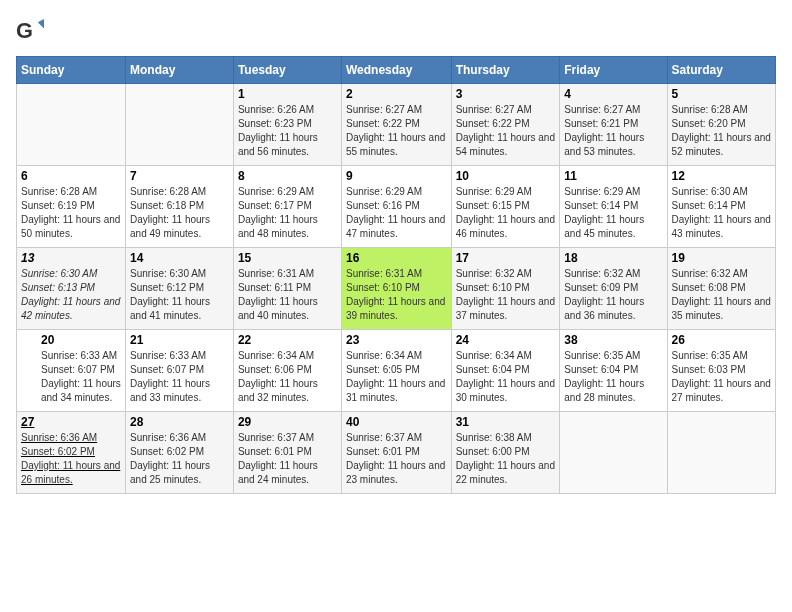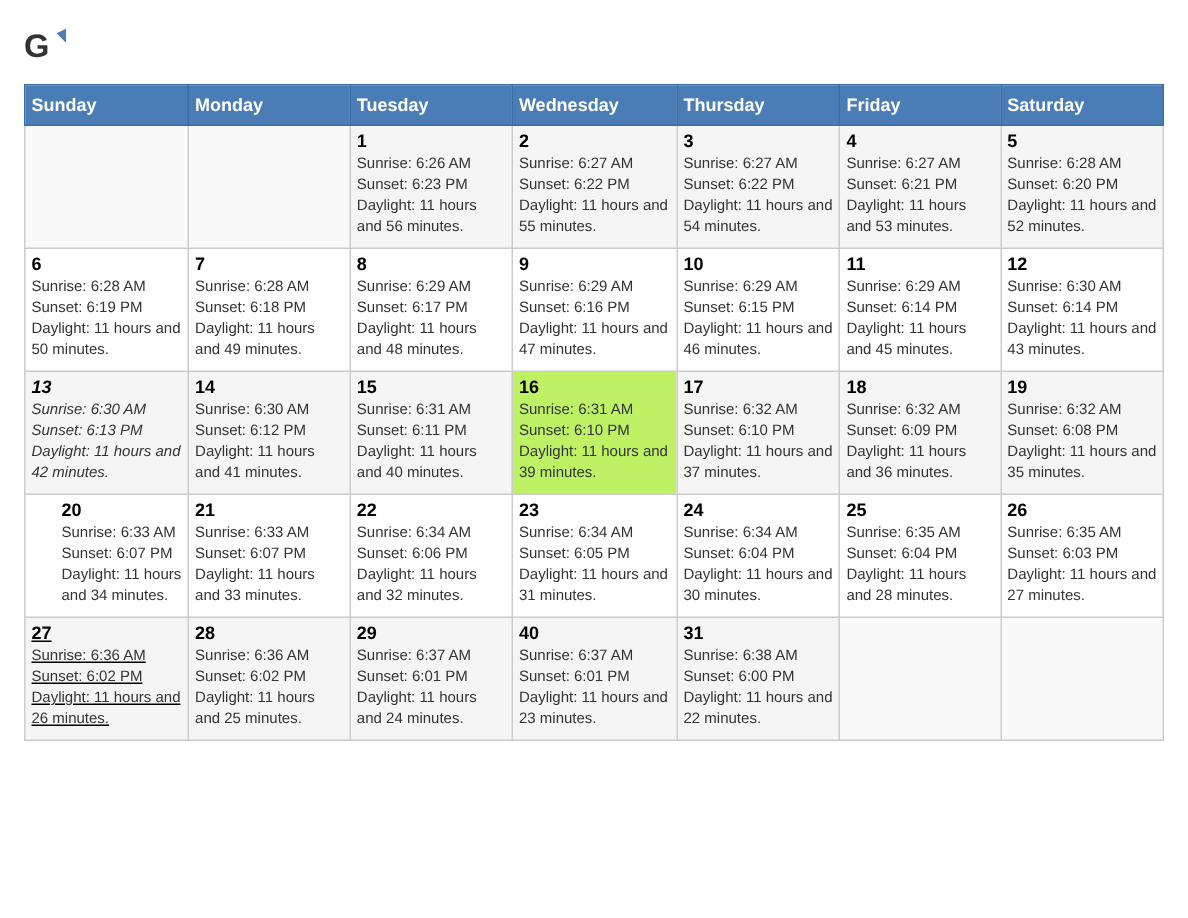--- a/index.html
+++ b/index.html
@@ -220,21 +220,21 @@
           </td>
           <td style="background: rgb(255, 255, 255);">
             <span class="day-number">23</span>
             <div class="day-info">Sunrise: 6:34 AM<br>Sunset: 6:05 PM<br>Daylight: 11 hours and 31 minutes.</div>
           </td>
           <td style="background: rgb(255, 255, 255);">
             <span class="day-number">24</span>
             <div class="day-info">Sunrise: 6:34 AM<br>Sunset: 6:04 PM<br>Daylight: 11 hours and 30 minutes.</div>
           </td>
           <td style="background: rgb(255, 255, 255);">
-            <span class="day-number">25</span>
+            <span class="day-number">38</span>
             <div class="day-info">Sunrise: 6:35 AM<br>Sunset: 6:04 PM<br>Daylight: 11 hours and 28 minutes.</div>
           </td>
           <td style="background: rgb(255, 255, 255);">
             <span class="day-number">26</span>
             <div class="day-info">Sunrise: 6:35 AM<br>Sunset: 6:03 PM<br>Daylight: 11 hours and 27 minutes.</div>
           </td>
         </tr>
         <tr>
           <td style="background: rgb(245, 245, 245); text-decoration: underline;">
             <span class="day-number">27</span>

